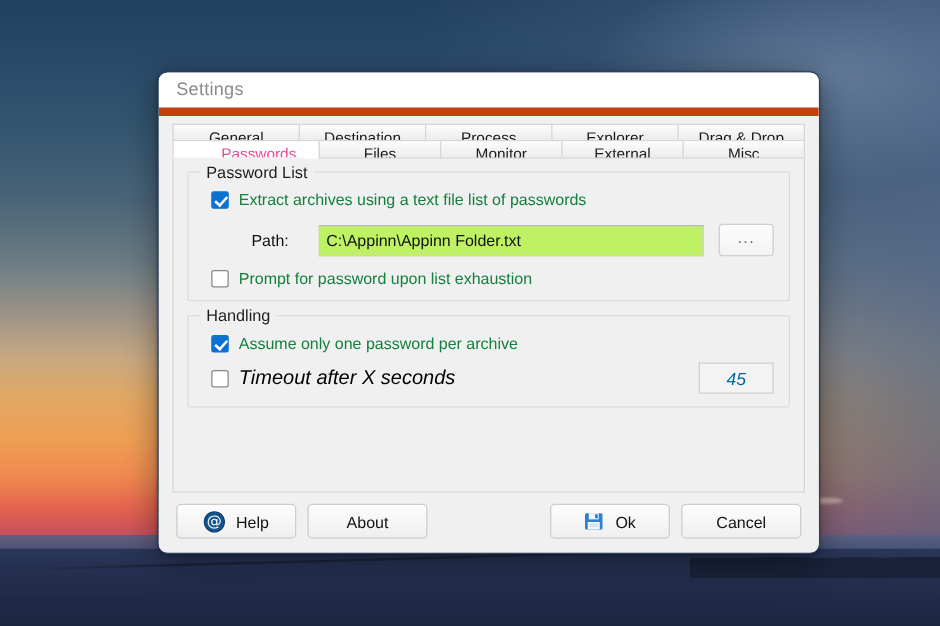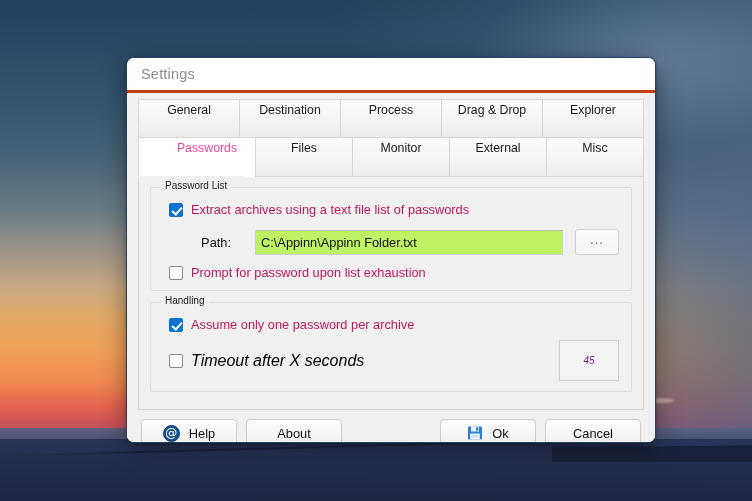--- a/index.html
+++ b/index.html
@@ -93,21 +93,21 @@
     overflow: hidden;
     display: flex; flex-direction: column;
   }
 
   
   #titlebar {
     height: 35px; flex: 0 0 35px;
     background: #ffffff;
     display: flex; align-items: center;
     padding: 0 14px;
-    border-bottom: 3px solid #c2410c;
+    border-bottom: 7px solid #c2410c;
   }
   #titlebar .title {
     font-size: 14.5px;
     color: #8b8b8b;
     letter-spacing: 0.2px;
   }
 
   
   #winbody {
     flex: 1 1 auto;
@@ -116,21 +116,21 @@
     padding: 0;
   }
 
   
   #tabstrip { padding: 6px 11px 0 11px; background: #f0f0f0; }
   .tabrow { display: flex; }
   .tabrow.row1 { }
   .tabrow.row2 { }
   .tab {
     flex: 1 1 0;
-    height: 39px;
+    height: 14px;
     line-height: 20px;
     text-align: center;
     font-size: 12.3px;
     color: #1a1a1a;
     background: linear-gradient(180deg, #fdfdfd 0%, #f3f3f3 55%, #ececec 100%);
     border: 1px solid #d6d6d6;
     border-right: none;
     white-space: nowrap;
     overflow: hidden;
   }
@@ -166,21 +166,21 @@
     margin-bottom: 11px;
     padding: 8px 12px 10px 12px;
     position: relative;
     background: transparent;
   }
   .groupbox > .gb-title {
     position: absolute;
     top: -8px; left: 9px;
     background: #f0f0f0;
     padding: 0 5px;
-    font-size: 10px;
+    font-size: 13px;
     color: #1d1d1d;
   }
 
   
   .checkrow { display: flex; align-items: center; margin: 8px 0 0 6px; }
   .checkrow:first-of-type { margin-top: 6px; }
   .cb {
     width: 14px; height: 14px;
     border: 1px solid #888;
     background: #fff;
@@ -195,21 +195,21 @@
   }
   .cb.checked::after {
     content: "";
     position: absolute;
     left: 4px; top: 1px;
     width: 4px; height: 8px;
     border: solid #fff;
     border-width: 0 2px 2px 0;
     transform: rotate(42deg);
   }
-  .checkrow .lbl { font-size: 12.8px; color: #be185d; white-space: nowrap; }
+  .checkrow .lbl { font-size: 12.8px; color: #15803d; white-space: nowrap; }
 
   
   .pathrow { display: flex; align-items: center; margin: 12px 0 10px 6px; }
   .pathrow .plabel {
     font-size: 12.8px; color: #111;
     width: 62px; text-align: right; margin-right: 24px;
     flex: 0 0 62px;
   }
   .textfield {
     flex: 1 1 auto;
@@ -233,25 +233,25 @@
     border-radius: 3px;
     display: flex; align-items: center; justify-content: center;
     font-size: 13px; color: #666;
     letter-spacing: 1px;
     padding-bottom: 5px;
   }
 
   
   .numfield {
     margin-left: auto;
-    width: 60px; height: 41px;
+    width: 60px; height: 25px;
     background: #f3f3f3;
     border: 1px solid #cfcfcf;
     display: flex; align-items: center; justify-content: center;
-    font-size: 10px; color: #701a75;
+    font-size: 14px; color: #0369a1;
   }
   .handrow2 { display: flex; align-items: center; margin: 8px 0 0 6px; font-style: italic; }
 
   
   #buttonbar {
     flex: 0 0 auto;
     padding: 9px 14px 11px 14px;
     display: flex; align-items: center;
     background: #f0f0f0;
   }
@@ -303,22 +303,22 @@
       <span class="title">Settings</span>
     </div>
 
     <div id="winbody">
 
       <div id="tabstrip">
         <div class="tabrow row1">
           <div class="tab">General</div>
           <div class="tab">Destination</div>
           <div class="tab">Process</div>
+          <div class="tab">Explorer</div>
           <div class="tab">Drag &amp; Drop</div>
-          <div class="tab">Explorer</div>
         </div>
         <div class="tabrow row2">
           <div class="tab selected">Passwords</div>
           <div class="tab">Files</div>
           <div class="tab">Monitor</div>
           <div class="tab">External</div>
           <div class="tab">Misc</div>
         </div>
       </div>
 

